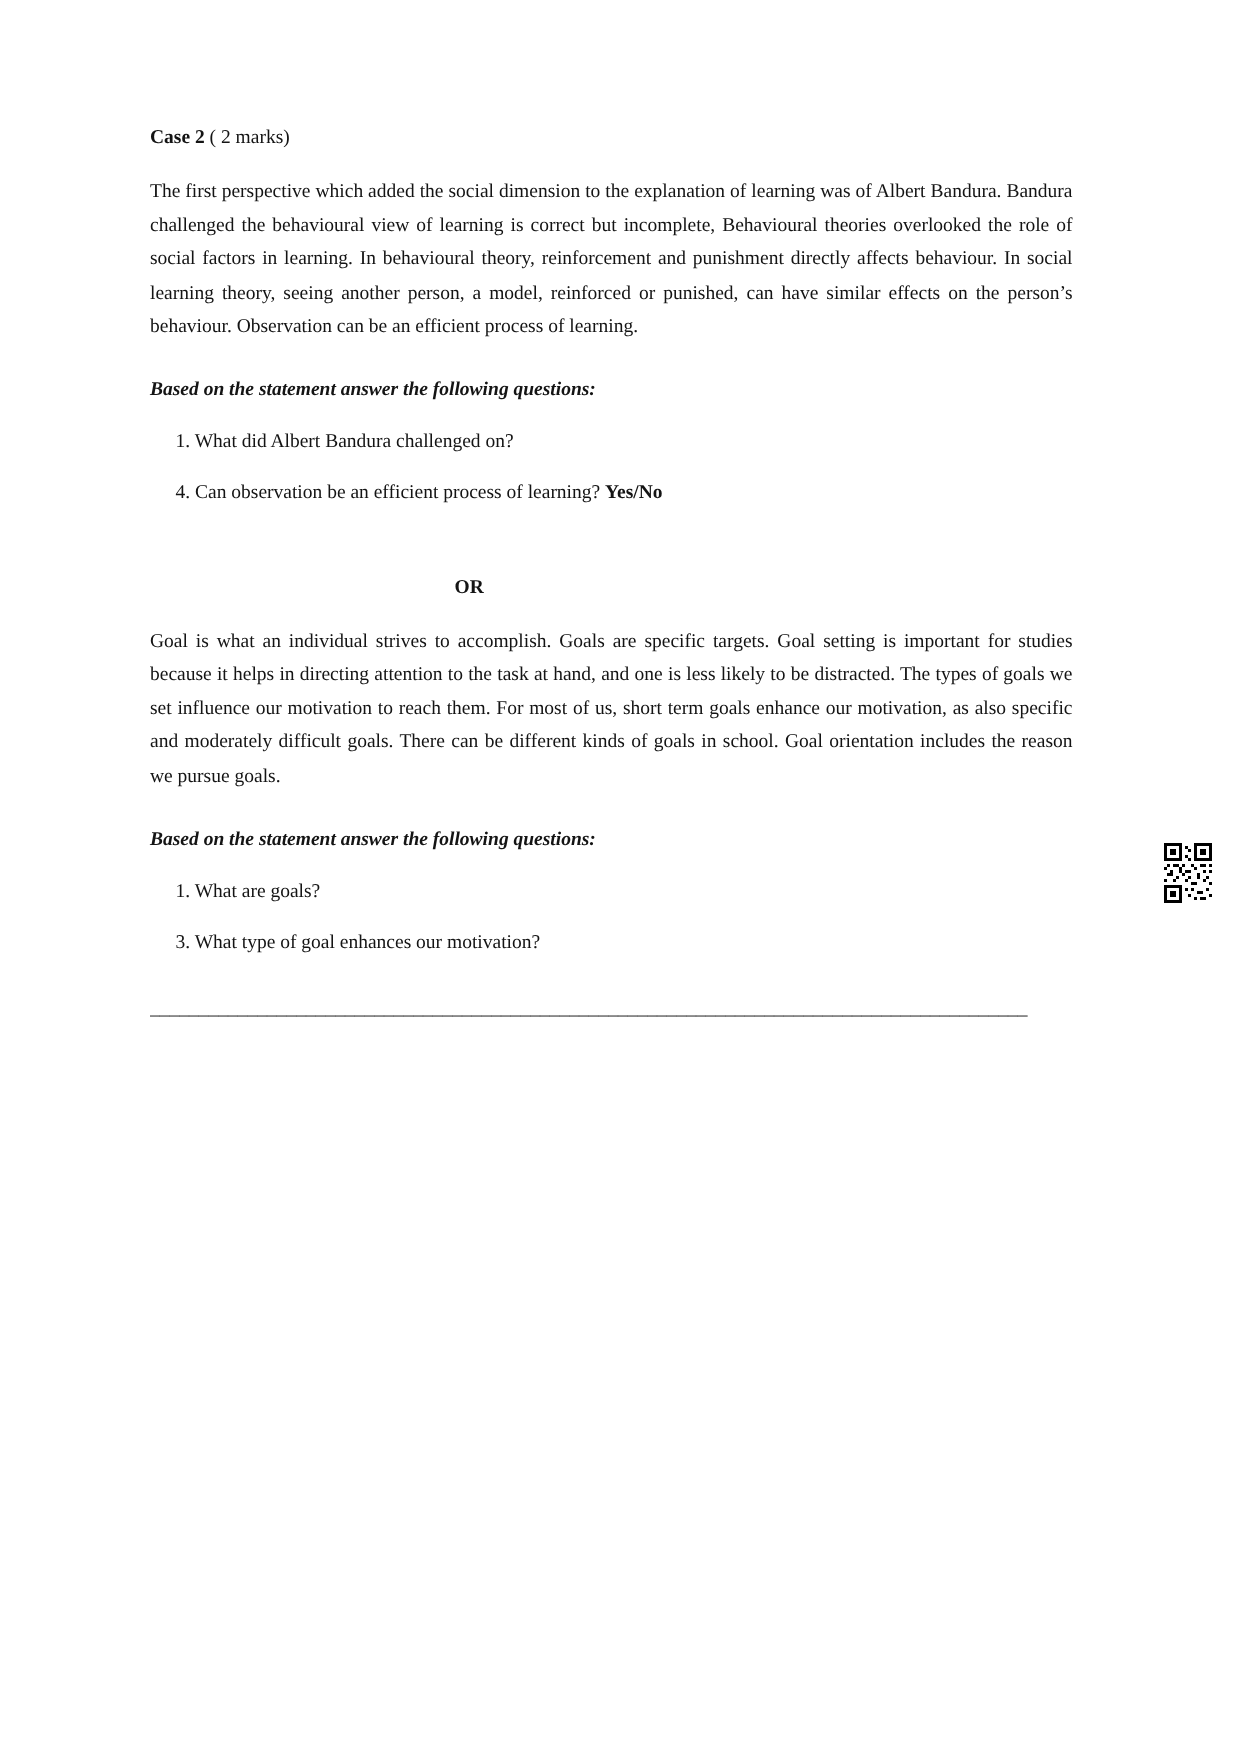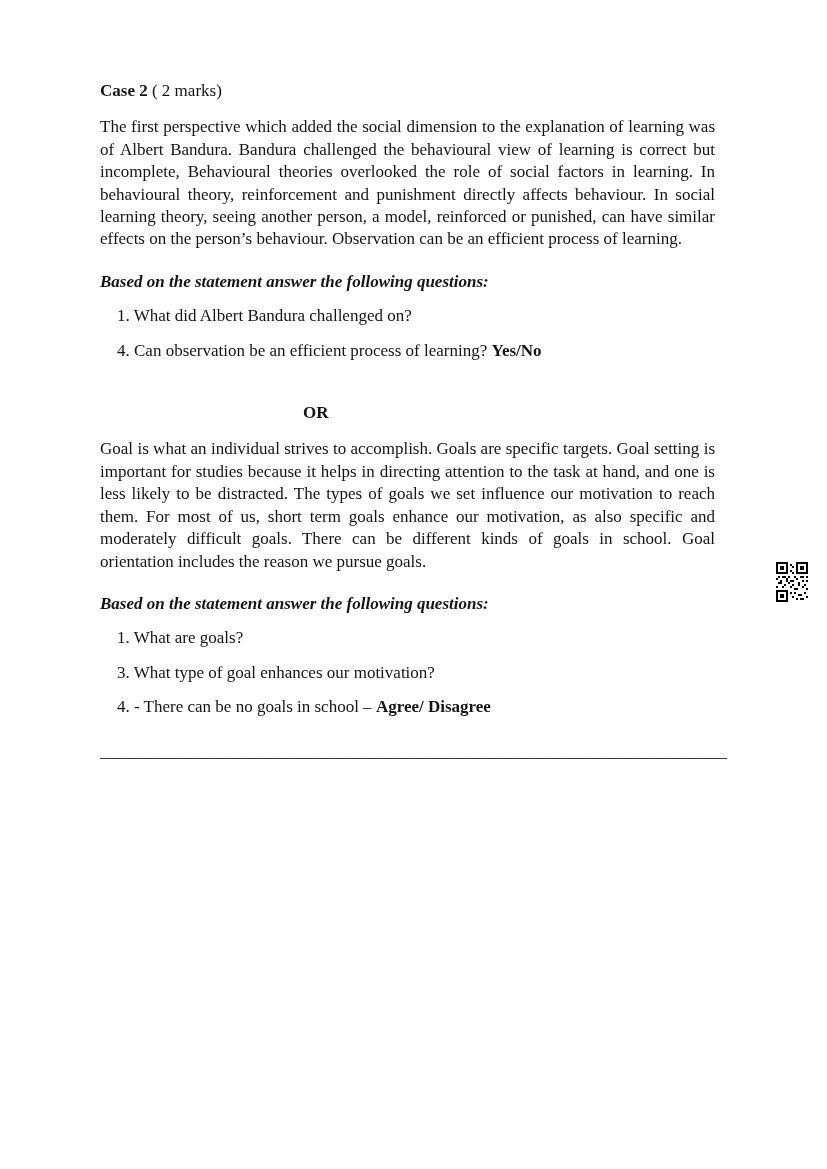--- a/index.html
+++ b/index.html
@@ -4,21 +4,21 @@
 <style>
   html, body { margin: 0; padding: 0; background: #ffffff; }
   .page {
     position: relative;
     width: 827px;
     height: 1169px;
     box-sizing: border-box;
     padding: 80px 100px 0 100px;
     background: #ffffff;
     font-family: "Liberation Serif", serif;
-    font-size: 17px;
+    font-size: 13px;
     line-height: 22.4px;
     color: #141414;
     overflow: hidden;
   }
   .case-heading { margin: 0 0 14px 0; }
   .case-heading .bold { font-weight: bold; }
   p.body-para {
     margin: 0 12px 4px 0;
     text-align: justify;
   }
@@ -67,23 +67,20 @@
   </p>
 
   <div class="or-divider">OR</div>
 
   <p class="body-para">Goal is what an individual strives to accomplish. Goals are specific targets. Goal setting is important for studies because it helps in directing attention to the task at hand, and one is less likely to be distracted. The types of goals we set influence our motivation to reach them. For most of us, short term goals enhance our motivation, as also specific and moderately difficult goals. There can be different kinds of goals in school. Goal orientation includes the reason we pursue goals.</p>
 
   <p class="prompt">Based on the statement answer the following questions:</p>
 
   <p class="question">1. What are goals?</p>
   <p class="question">3. What type of goal enhances our motivation?</p>
-  <p class="question">
-    <span>4. - There can be no goals in school – </span><span class="bold">Agree/ Disagree</span>
-  </p>
 
   <div class="footer-line">__________________________________________________________________________________________</div>
 
   <svg class="qr" viewBox="0 0 16 20" shape-rendering="crispEdges" aria-hidden="true">
     <rect x="0" y="0" width="16" height="20" fill="#ffffff"></rect>
 
     <rect x="0" y="0" width="6" height="1" fill="#000"></rect>
     <rect x="0" y="5" width="6" height="1" fill="#000"></rect>
     <rect x="0" y="1" width="1" height="4" fill="#000"></rect>
     <rect x="5" y="1" width="1" height="4" fill="#000"></rect>

